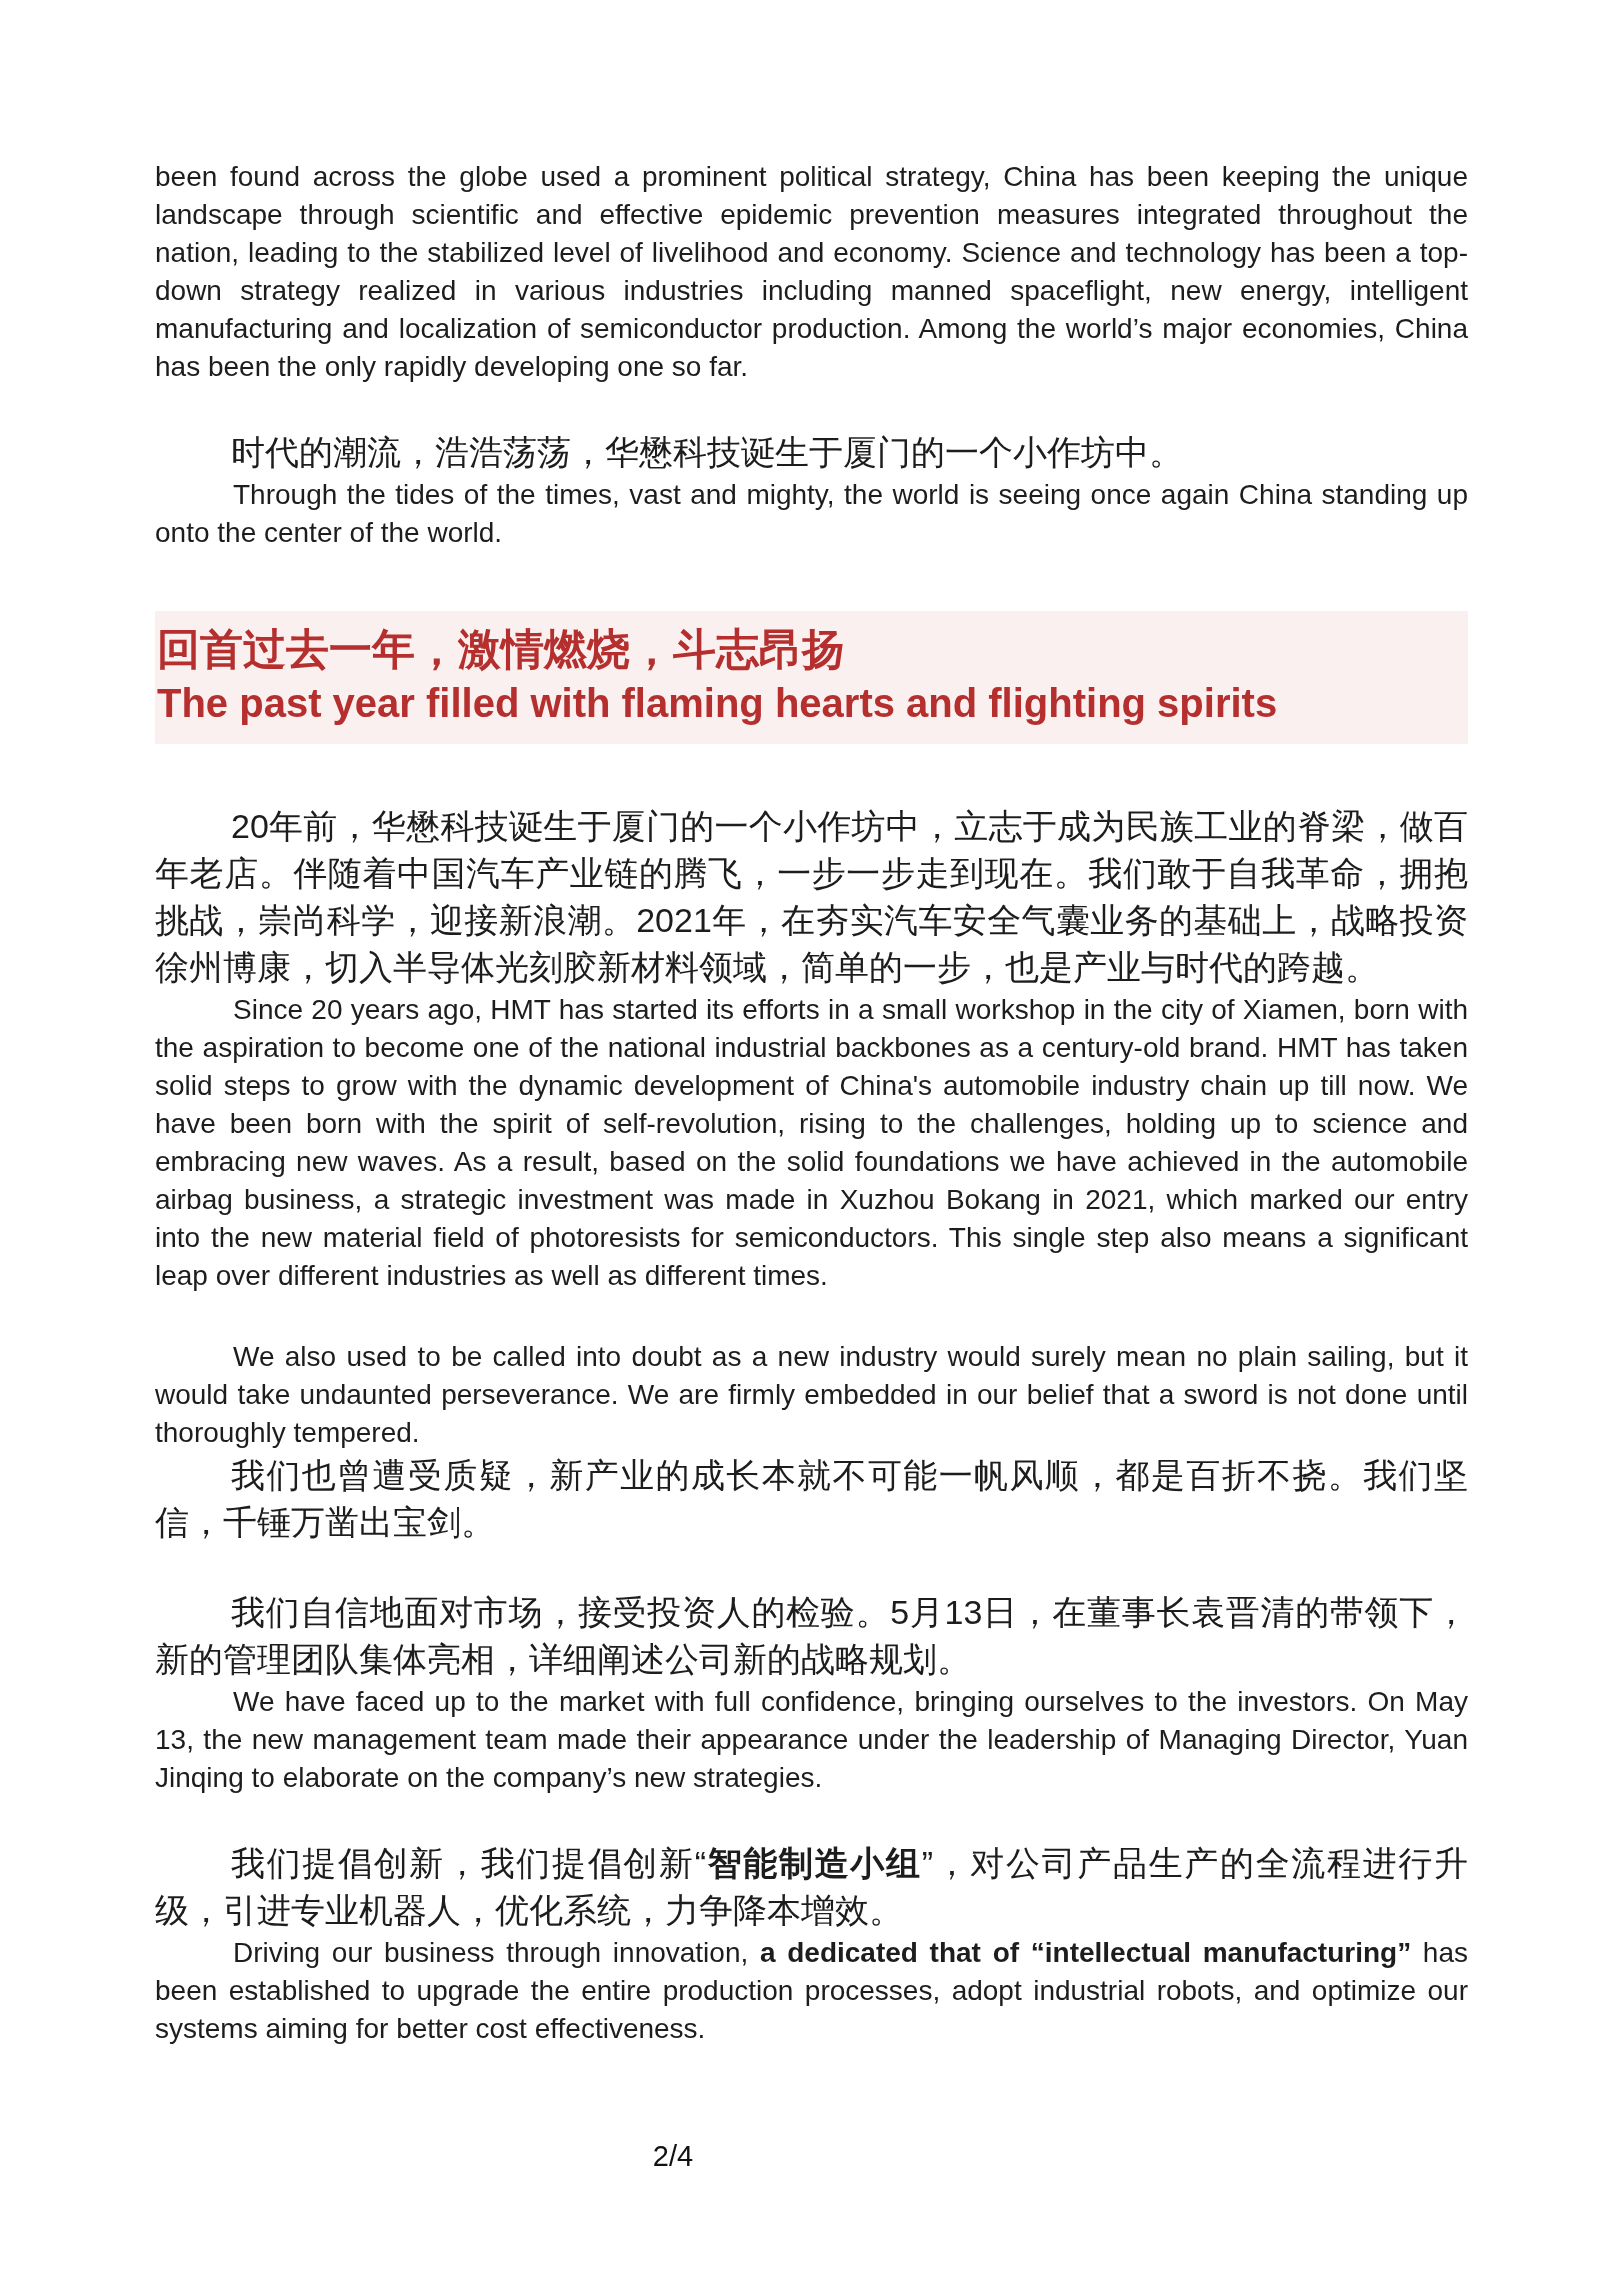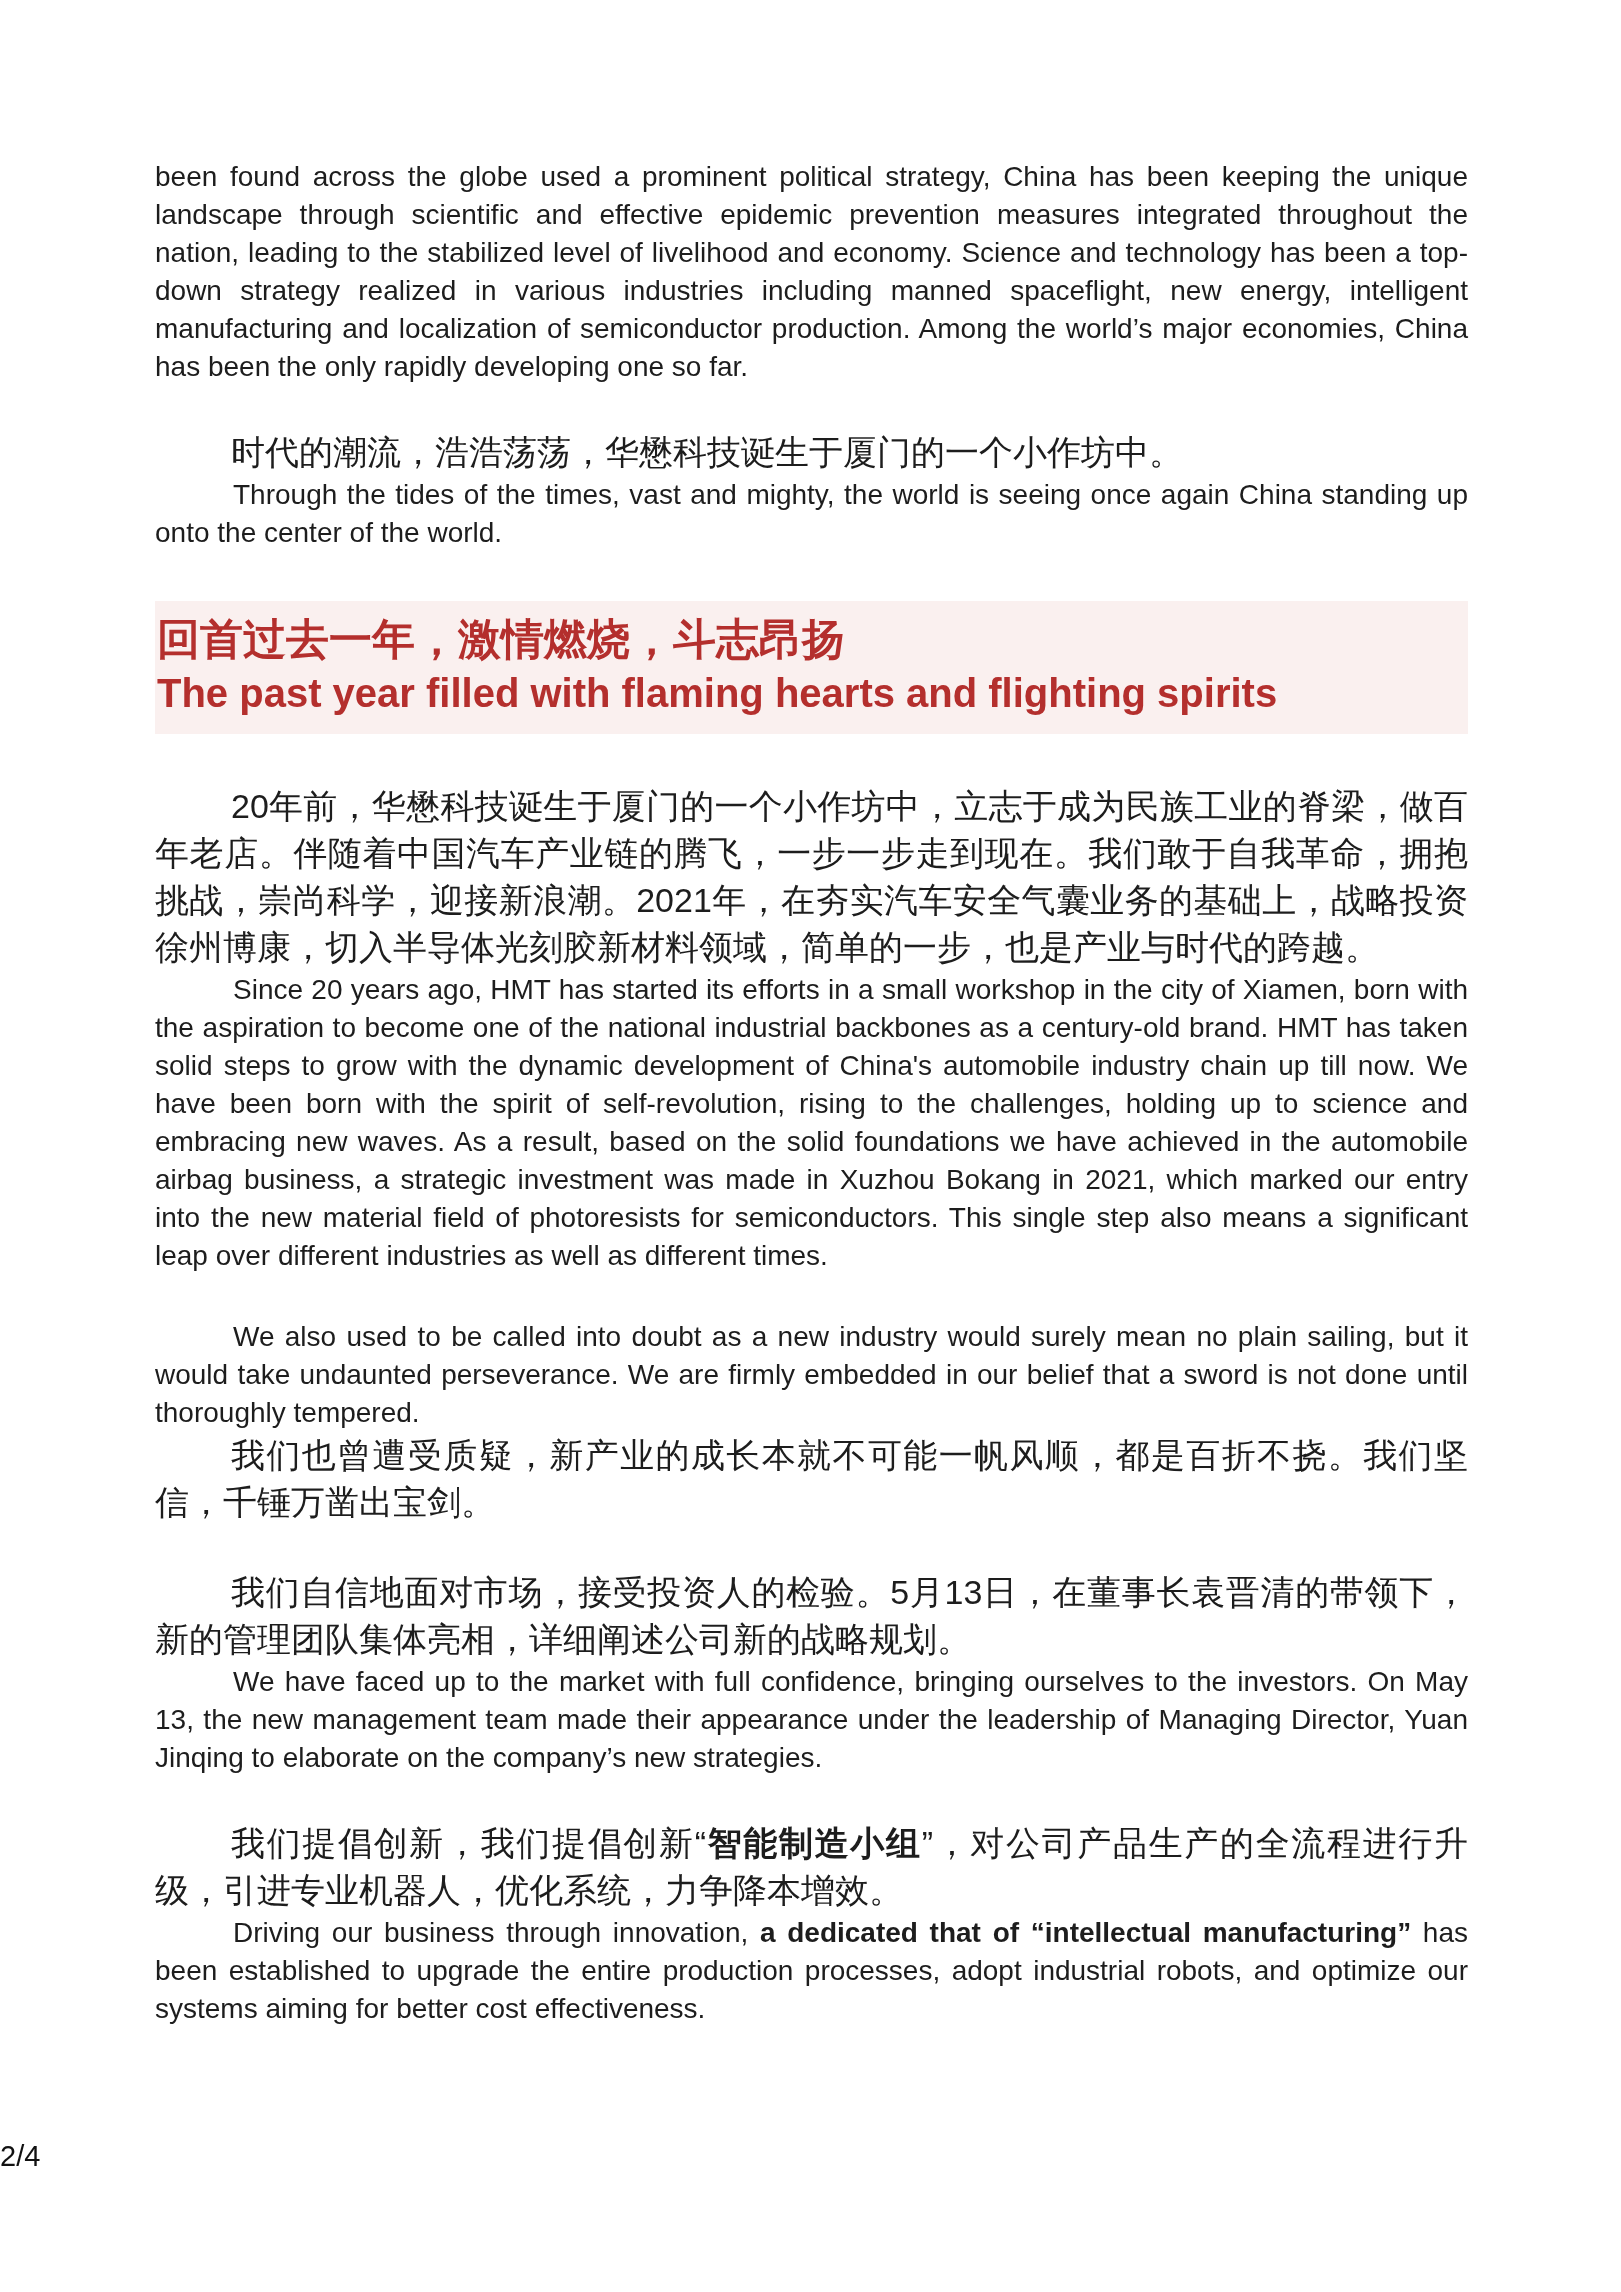--- a/index.html
+++ b/index.html
@@ -33,40 +33,41 @@
     font-size: 34px;
     line-height: 47px;
   }
   .para.indent.en { text-indent: 78px; }
   .para.indent.zh { text-indent: 76px; }
   .bold { font-weight: bold; }
   .spacer { height: 43px; }
   .heading-band {
     background: var(--heading-bg, #faf0ef);
     padding: 9.8px 5.9px 15.7px 2px;
-    margin: 6px 0;
+    margin: 16px 0;
   }
   .heading-line {
     color: var(--heading-red, #b42f2d);
     font-weight: bold;
     text-align: left;
   }
   .heading-line.zh {
     font-size: 43px;
     line-height: 57px;
   }
   .heading-line.en {
     font-size: 40px;
     line-height: 51px;
   }
   .page-number {
     position: absolute;
     left: 0;
     top: 2139px;
     width: 1346px;
+    text-align: center;
     font-size: 29px;
     line-height: 35px;
     color: #111111;
   }
 </style>
 </head>
 <body>
 
 <main>
   <div class="doc-body">

